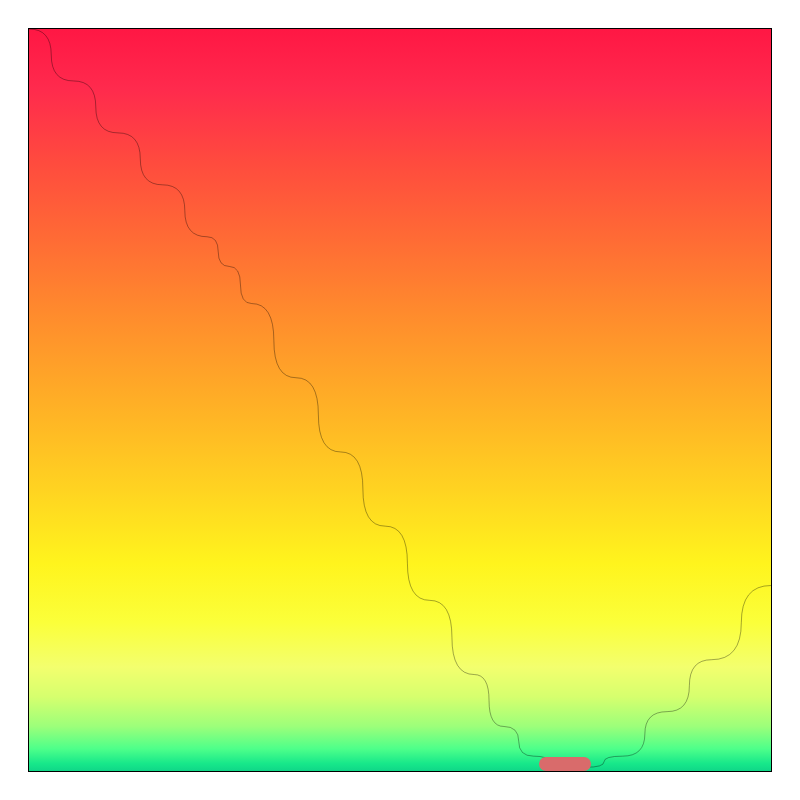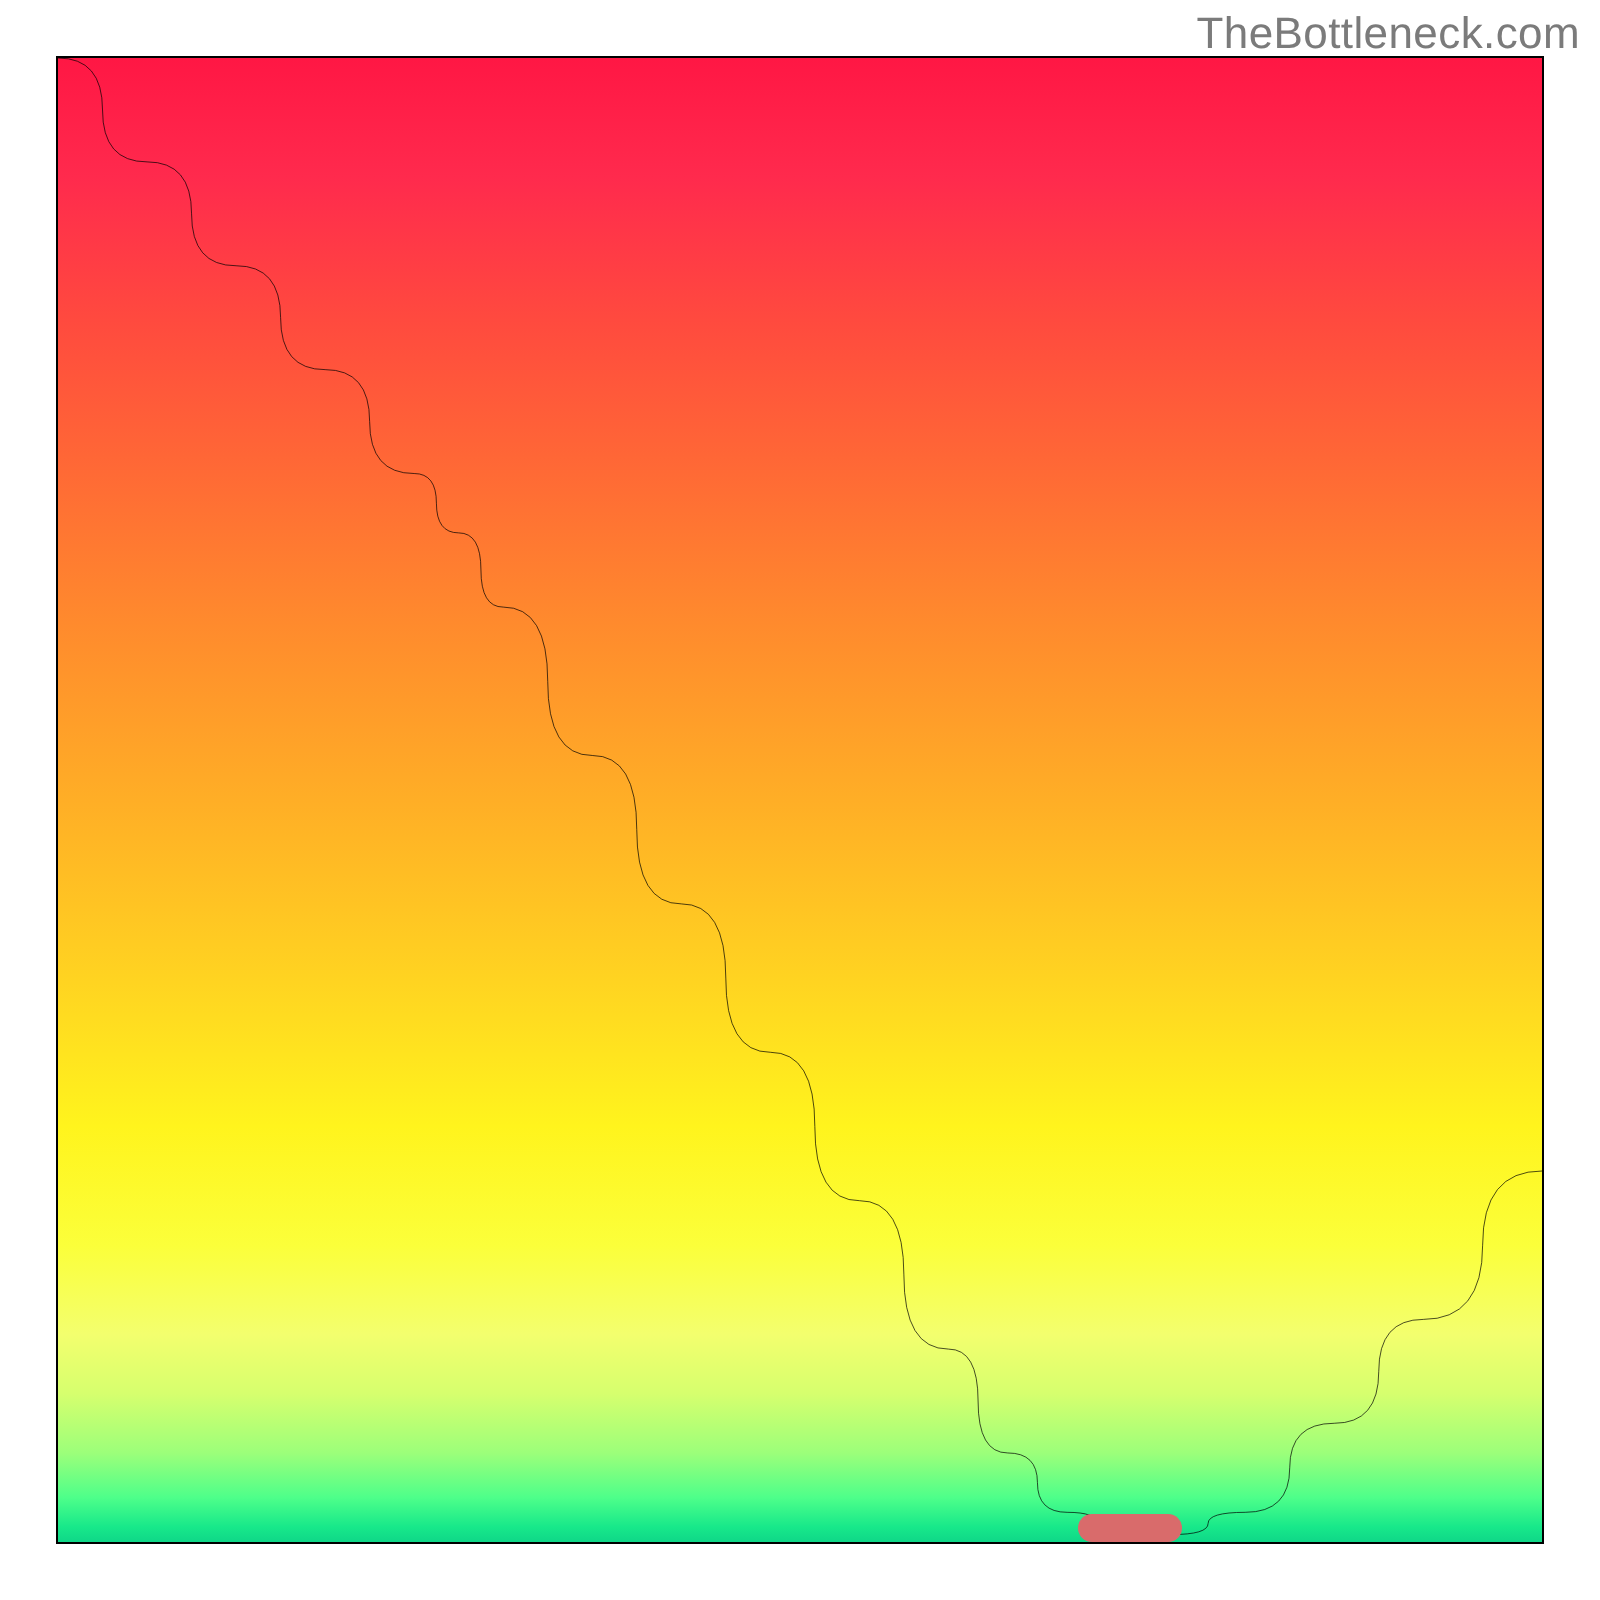--- a/index.html
+++ b/index.html
@@ -70,21 +70,20 @@
     inset: 0;
     width: 100%;
     height: 100%;
   }
 </style>
 </head>
 <body>
 
 <div class="chart-wrap">
 
-  <div class="watermark">TheBottleneck.com</div>
 
   <div class="plot">
     <div class="gradient"></div>
 
     <svg class="curve" viewBox="0 0 100 100" preserveAspectRatio="none">
       <path d="M 0.00 0.00 Q 3.00 0.00 3.00 3.50 Q 3.00 7.00 6.00 7.00 Q 9.00 7.00 9.00 10.50 Q 9.00 14.00 12.00 14.00 Q 15.00 14.00 15.00 17.50 Q 15.00 21.00 18.00 21.00 Q 21.00 21.00 21.00 24.50 Q 21.00 28.00 24.00 28.00 Q 25.50 28.00 25.50 30.00 Q 25.50 32.00 27.00 32.00 Q 28.50 32.00 28.50 34.50 Q 28.50 37.00 30.00 37.00 Q 33.00 37.00 33.00 42.00 Q 33.00 47.00 36.00 47.00 Q 39.00 47.00 39.00 52.00 Q 39.00 57.00 42.00 57.00 Q 45.00 57.00 45.00 62.00 Q 45.00 67.00 48.00 67.00 Q 51.00 67.00 51.00 72.00 Q 51.00 77.00 54.00 77.00 Q 57.00 77.00 57.00 82.00 Q 57.00 87.00 60.00 87.00 Q 62.00 87.00 62.00 90.50 Q 62.00 94.00 64.00 94.00 Q 66.00 94.00 66.00 96.00 Q 66.00 98.00 68.00 98.00 Q 70.00 98.00 70.00 98.75 Q 70.00 99.50 72.00 99.50 Q 73.50 99.50 73.50 99.50 Q 73.50 99.50 75.00 99.50 Q 77.50 99.50 77.50 98.75 Q 77.50 98.00 80.00 98.00 Q 83.00 98.00 83.00 95.00 Q 83.00 92.00 86.00 92.00 Q 89.00 92.00 89.00 88.50 Q 89.00 85.00 92.00 85.00 Q 96.00 85.00 96.00 80.00 Q 96.00 75.00 100.00 75.00" fill="none" stroke="#000" stroke-width="0.35" vector-effect="non-scaling-stroke"></path>
     </svg>
 
     <div class="marker" style="left: 509.68px; top: 728.072px;"></div>
   </div>

